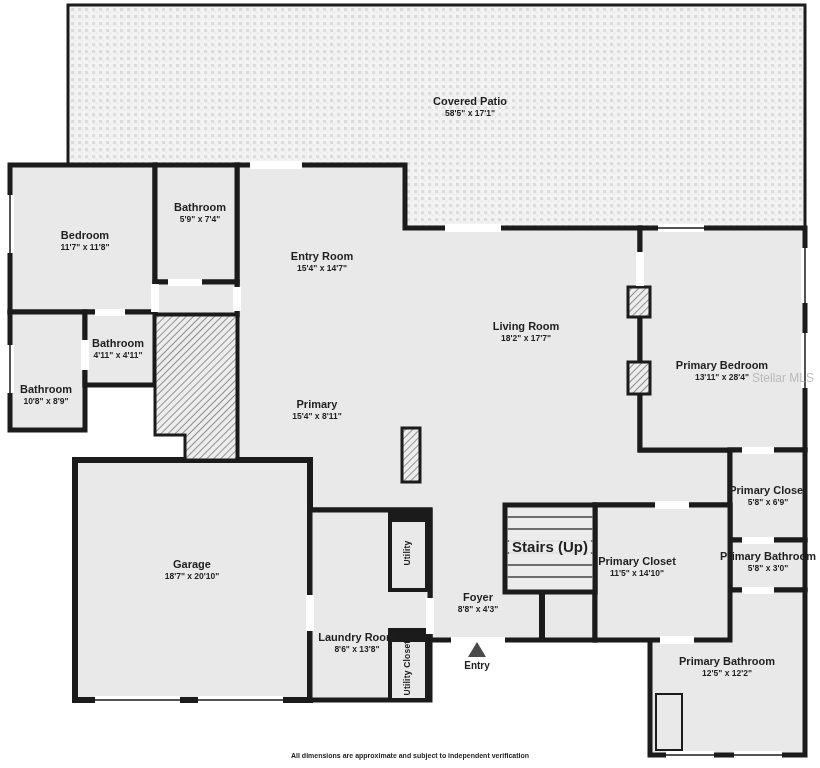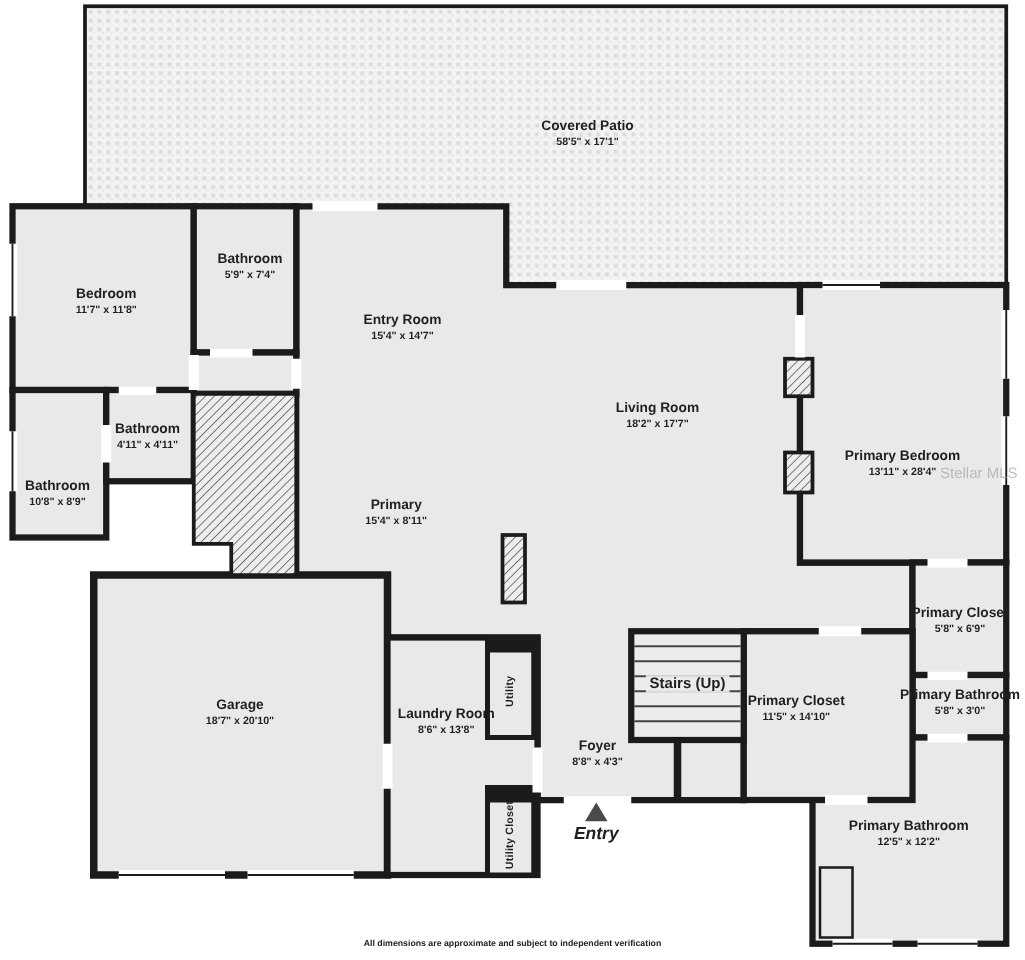--- a/index.html
+++ b/index.html
@@ -6,22 +6,22 @@
   html,body{margin:0;padding:0;background:#ffffff;}
   body{font-family:"Liberation Sans",sans-serif;}
   .plan{position:relative;width:820px;height:768px;background:#ffffff;overflow:hidden;}
   .plan svg{position:absolute;left:0;top:0;}
   .room-label{position:absolute;transform:translate(-50%,-50%);text-align:center;
               color:#1f1f1f;white-space:nowrap;pointer-events:none;}
   .room-name{font-size:11px;font-weight:700;line-height:1.15;}
   .room-dims{font-size:8.5px;font-weight:600;line-height:1.25;}
   .vertical{transform:translate(-50%,-50%) rotate(-90deg);}
   .vertical .room-name{font-size:8.5px;letter-spacing:.2px;}
-  .on-stairs .room-name{font-size:12px;background:rgba(236,236,236,.92);padding:0 3px;}
-  .entry-label .room-name{font-size:14px;font-style:italic;}
+  .on-stairs .room-name{font-size:15px;background:rgba(236,236,236,.92);padding:0 3px;}
+  .entry-label .room-name{font-size:10px;}
   .footer{position:absolute;left:0;right:0;top:752px;text-align:center;
           font-size:7px;font-weight:700;color:#222;}
   .watermark{position:absolute;left:752px;top:371px;font-size:12px;font-weight:400;
              color:#9a9a9a;opacity:.6;}
 </style>
 </head>
 <body>
 
 <div class="plan">
 
@@ -171,21 +171,21 @@
     <div class="room-name">Primary Bathroom</div>
     <div class="room-dims">5'8" x 3'0"</div>
   </div>
   <div class="room-label" style="left:192px;top:570px">
     <div class="room-name">Garage</div>
     <div class="room-dims">18'7" x 20'10"</div>
   </div>
   <div class="room-label vertical" style="left:408px;top:553px">
     <div class="room-name">Utility</div>
   </div>
-  <div class="room-label" style="left:357px;top:577px">
+  <div class="room-label" style="left:357px;top:643px">
     <div class="room-name">Laundry Room</div>
     <div class="room-dims">8'6" x 13'8"</div>
   </div>
   <div class="room-label vertical" style="left:408px;top:668px">
     <div class="room-name">Utility Closet</div>
   </div>
   <div class="room-label" style="left:478px;top:603px">
     <div class="room-name">Foyer</div>
     <div class="room-dims">8'8" x 4'3"</div>
   </div>

